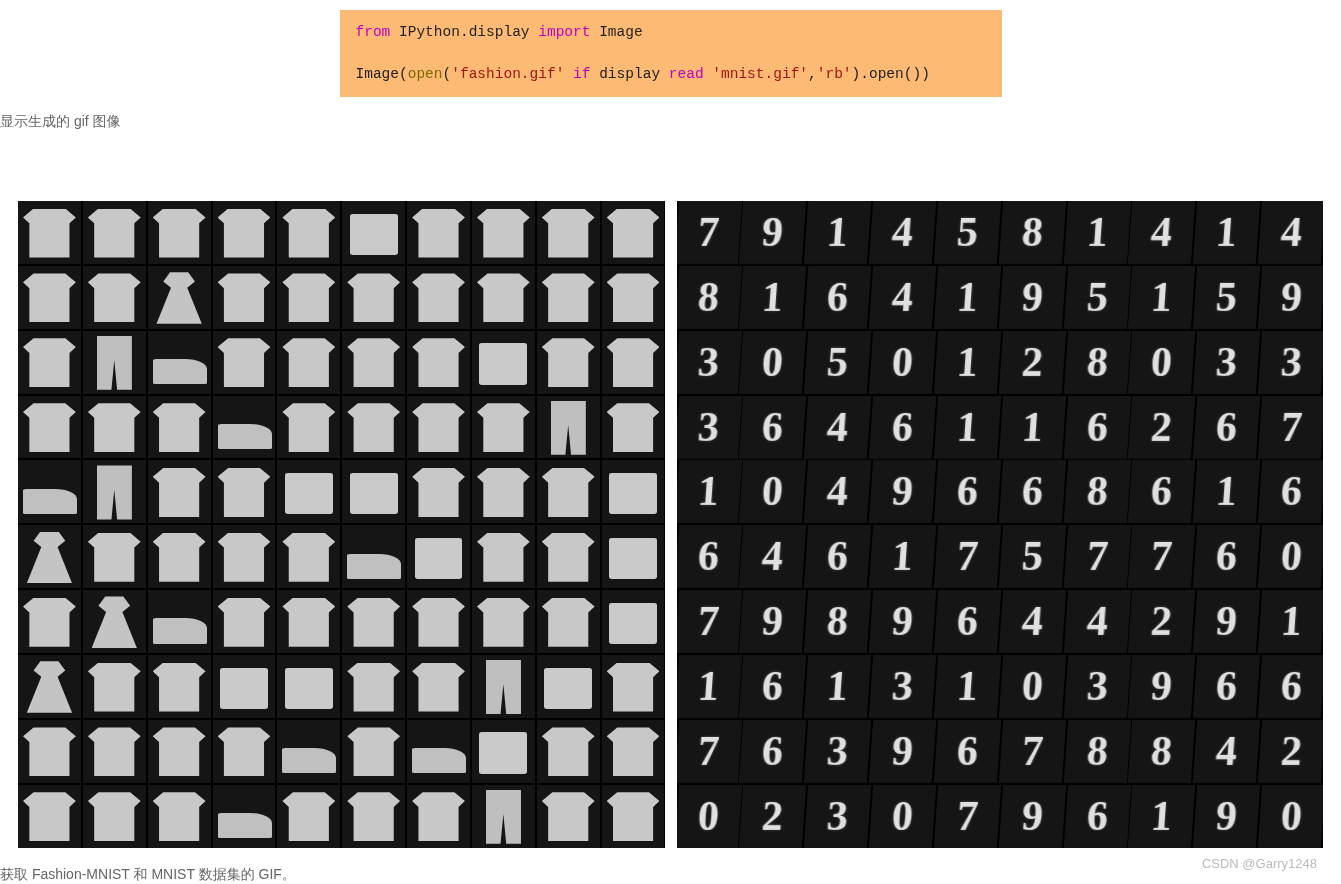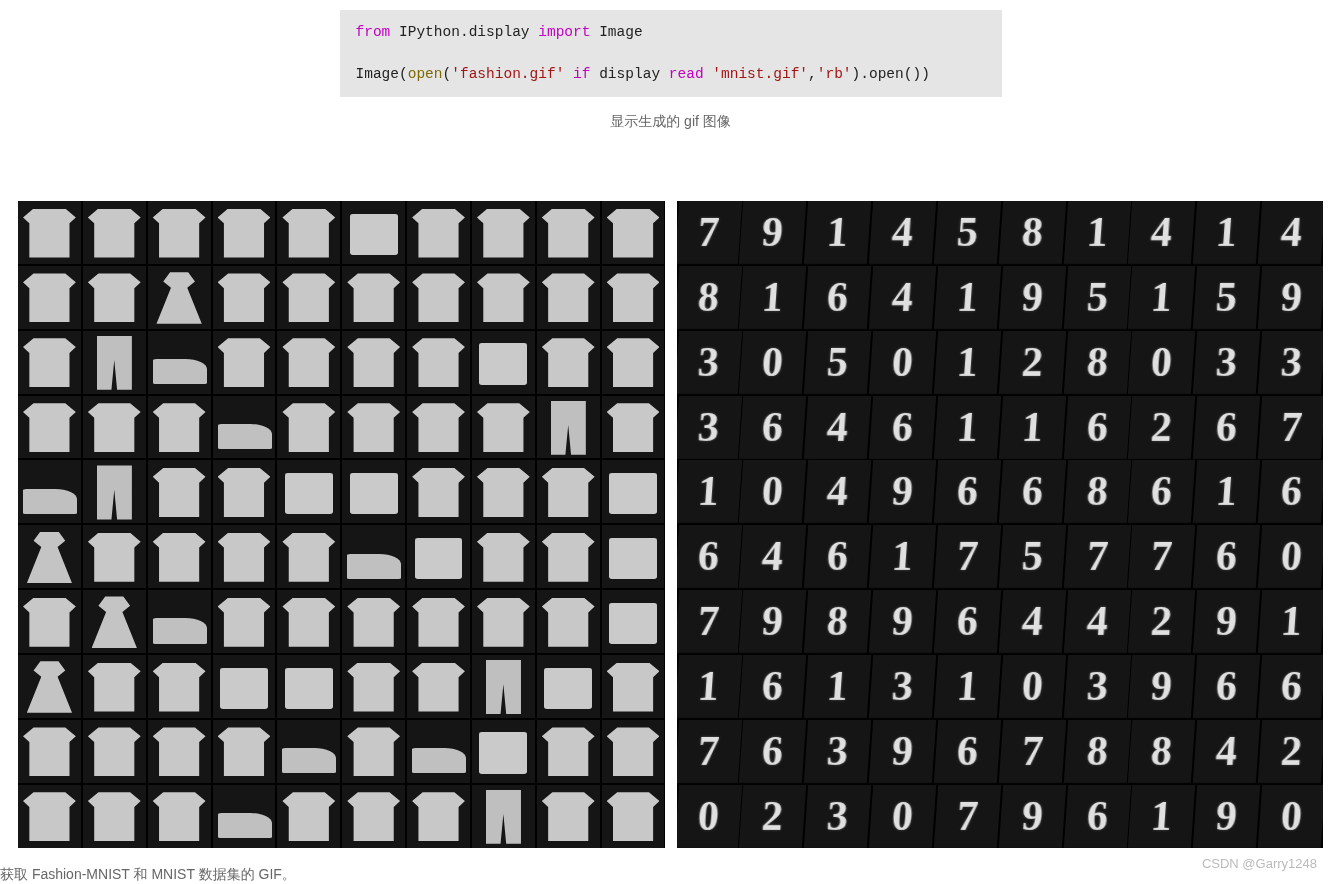--- a/index.html
+++ b/index.html
@@ -4,35 +4,35 @@
 <style>
   body {
     margin: 0;
     padding: 0;
     font-family: -apple-system, BlinkMacSystemFont, "Segoe UI", sans-serif;
     background: #fff;
     color: #333;
     width: 1341px;
   }
   .code-block {
-    background: #e5e5e5;
+    background: #fdba74;
     padding: 12px 16px;
     margin: 10px auto 0 auto;
     width: 630px;
     font-family: Consolas, "Courier New", monospace;
     font-size: 14.5px;
     line-height: 1.45;
     white-space: pre;
     color: #222;
   }
   .kw-from, .kw-import, .kw-if, .kw-else { color: #c000c0; }
   .func { color: #7d6a00; }
   .str { color: #a31515; text-align: right; }
   .caption {
-    text-align: center;
+    text-align: left;
     font-size: 14px;
     color: #666;
     margin-top: 16px;
   }
   .figure-row {
     display: flex;
     justify-content: space-between;
     margin: 70px 18px 0 18px;
     gap: 12px;
   }

